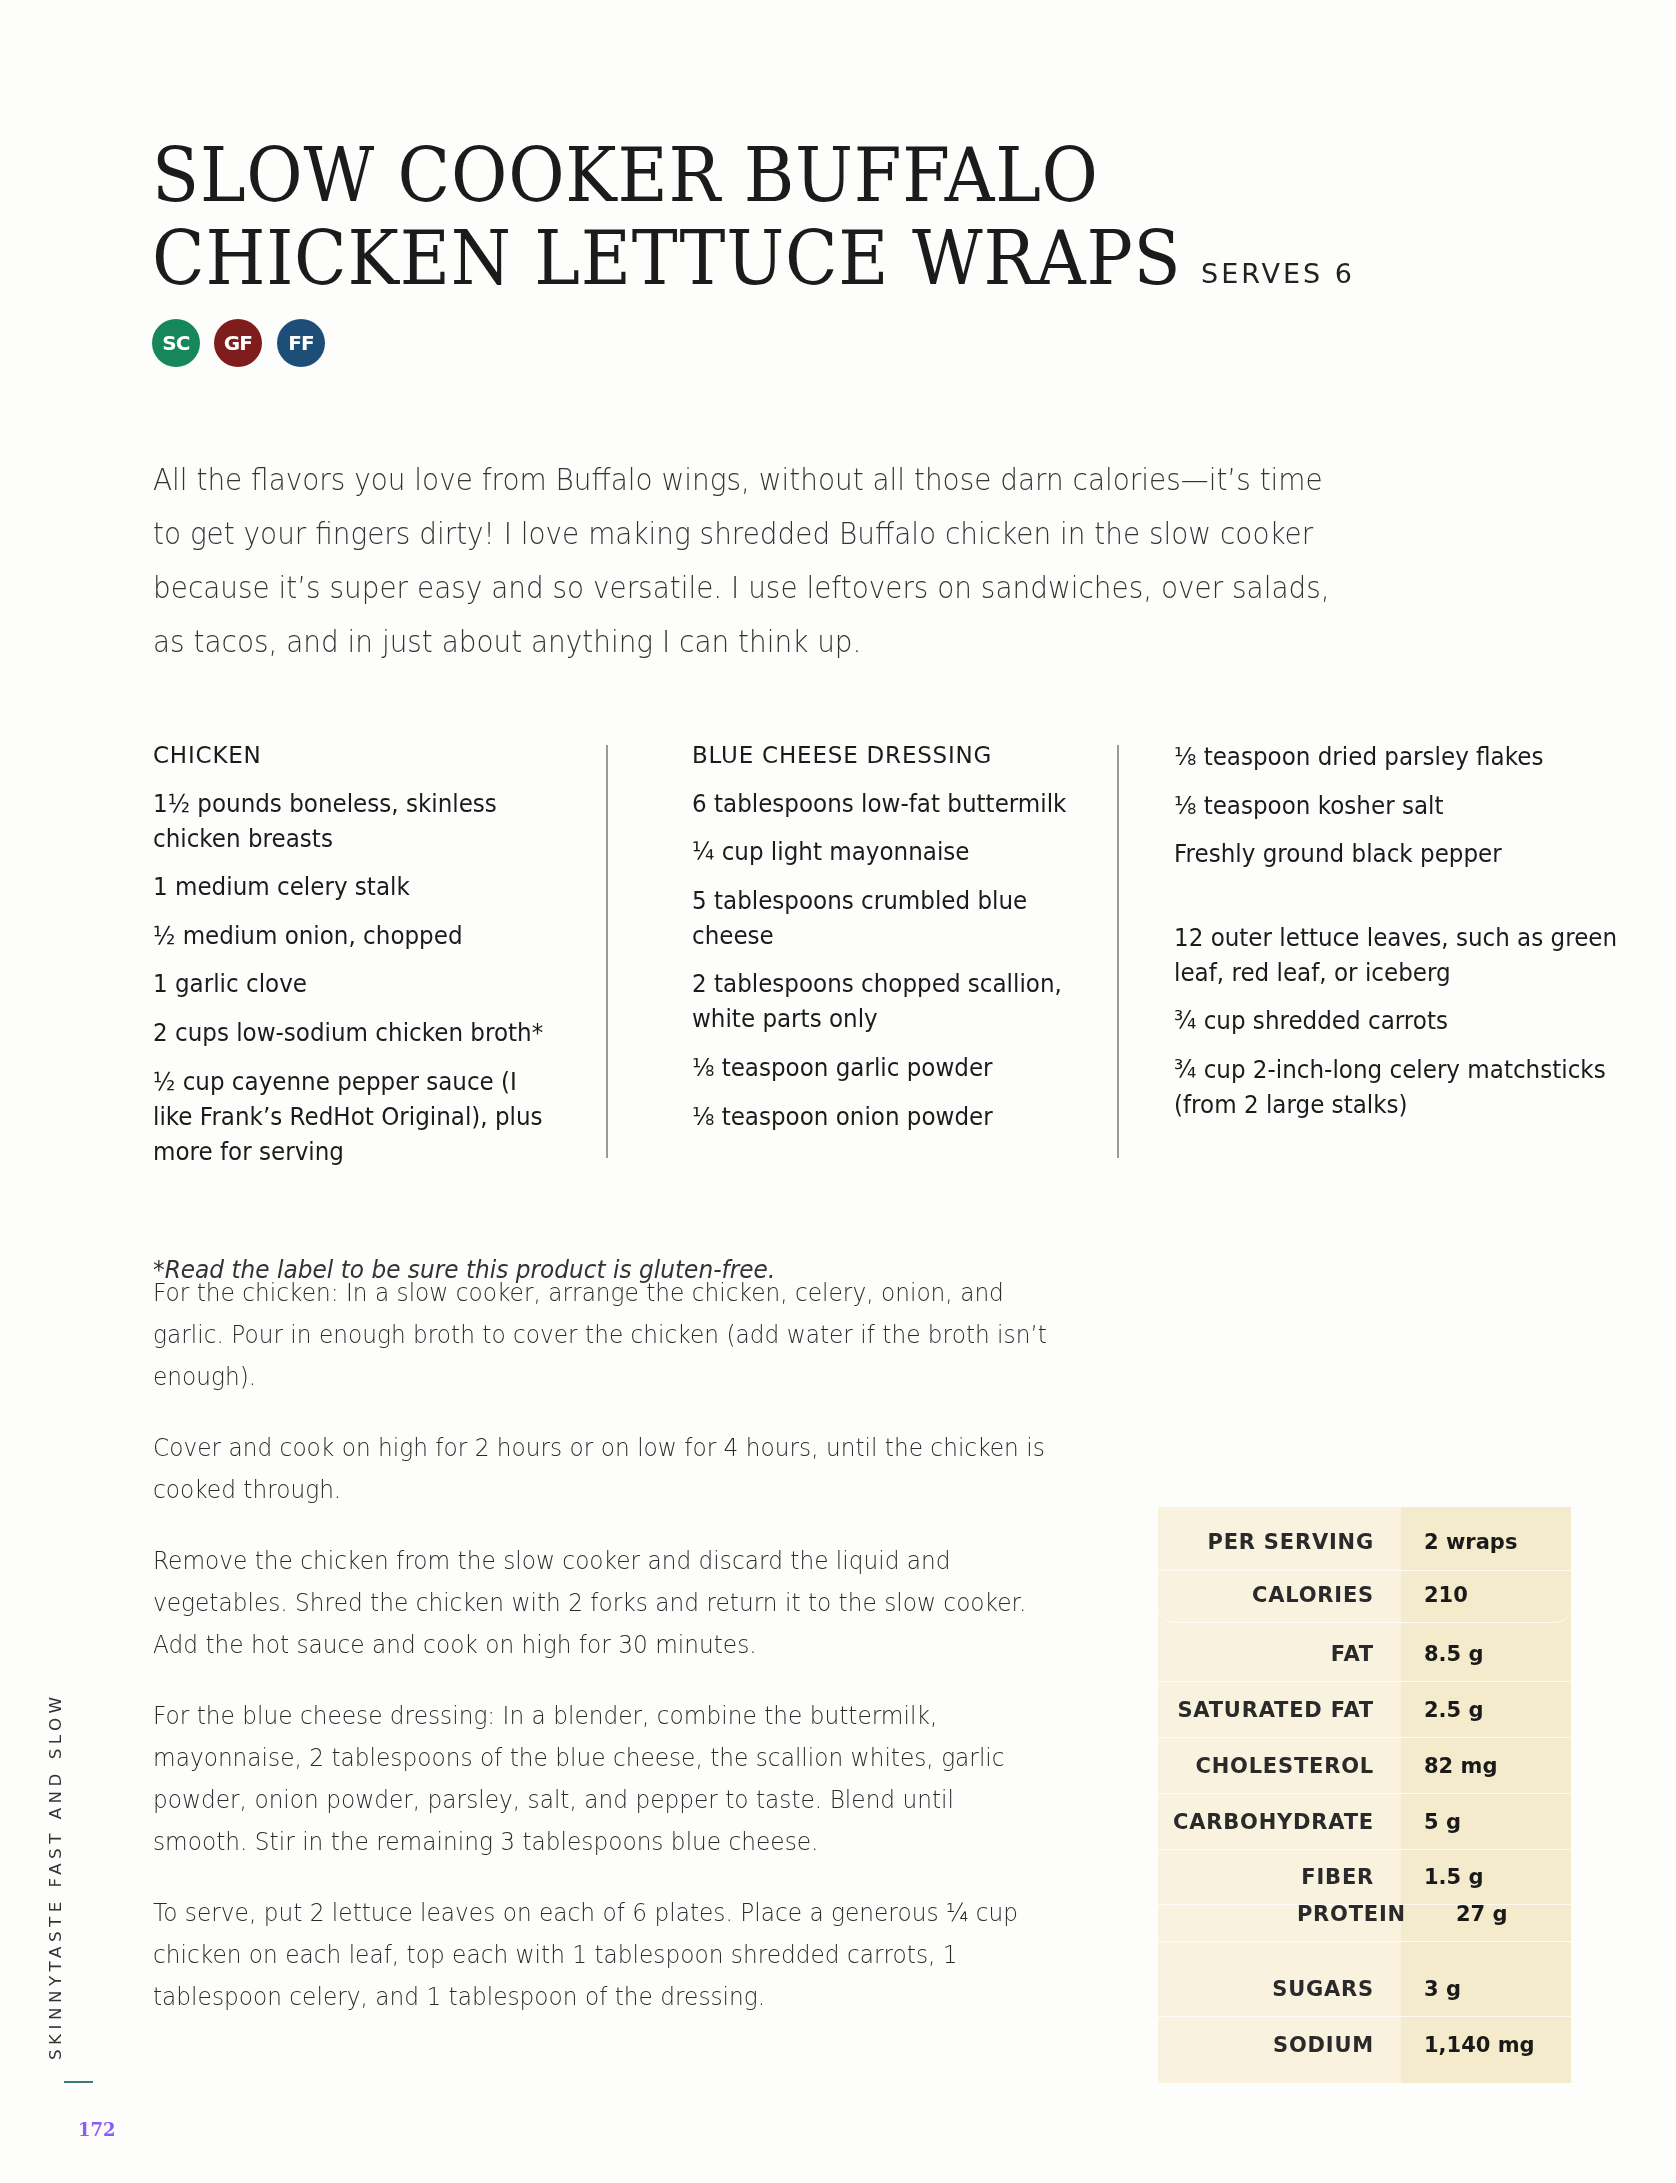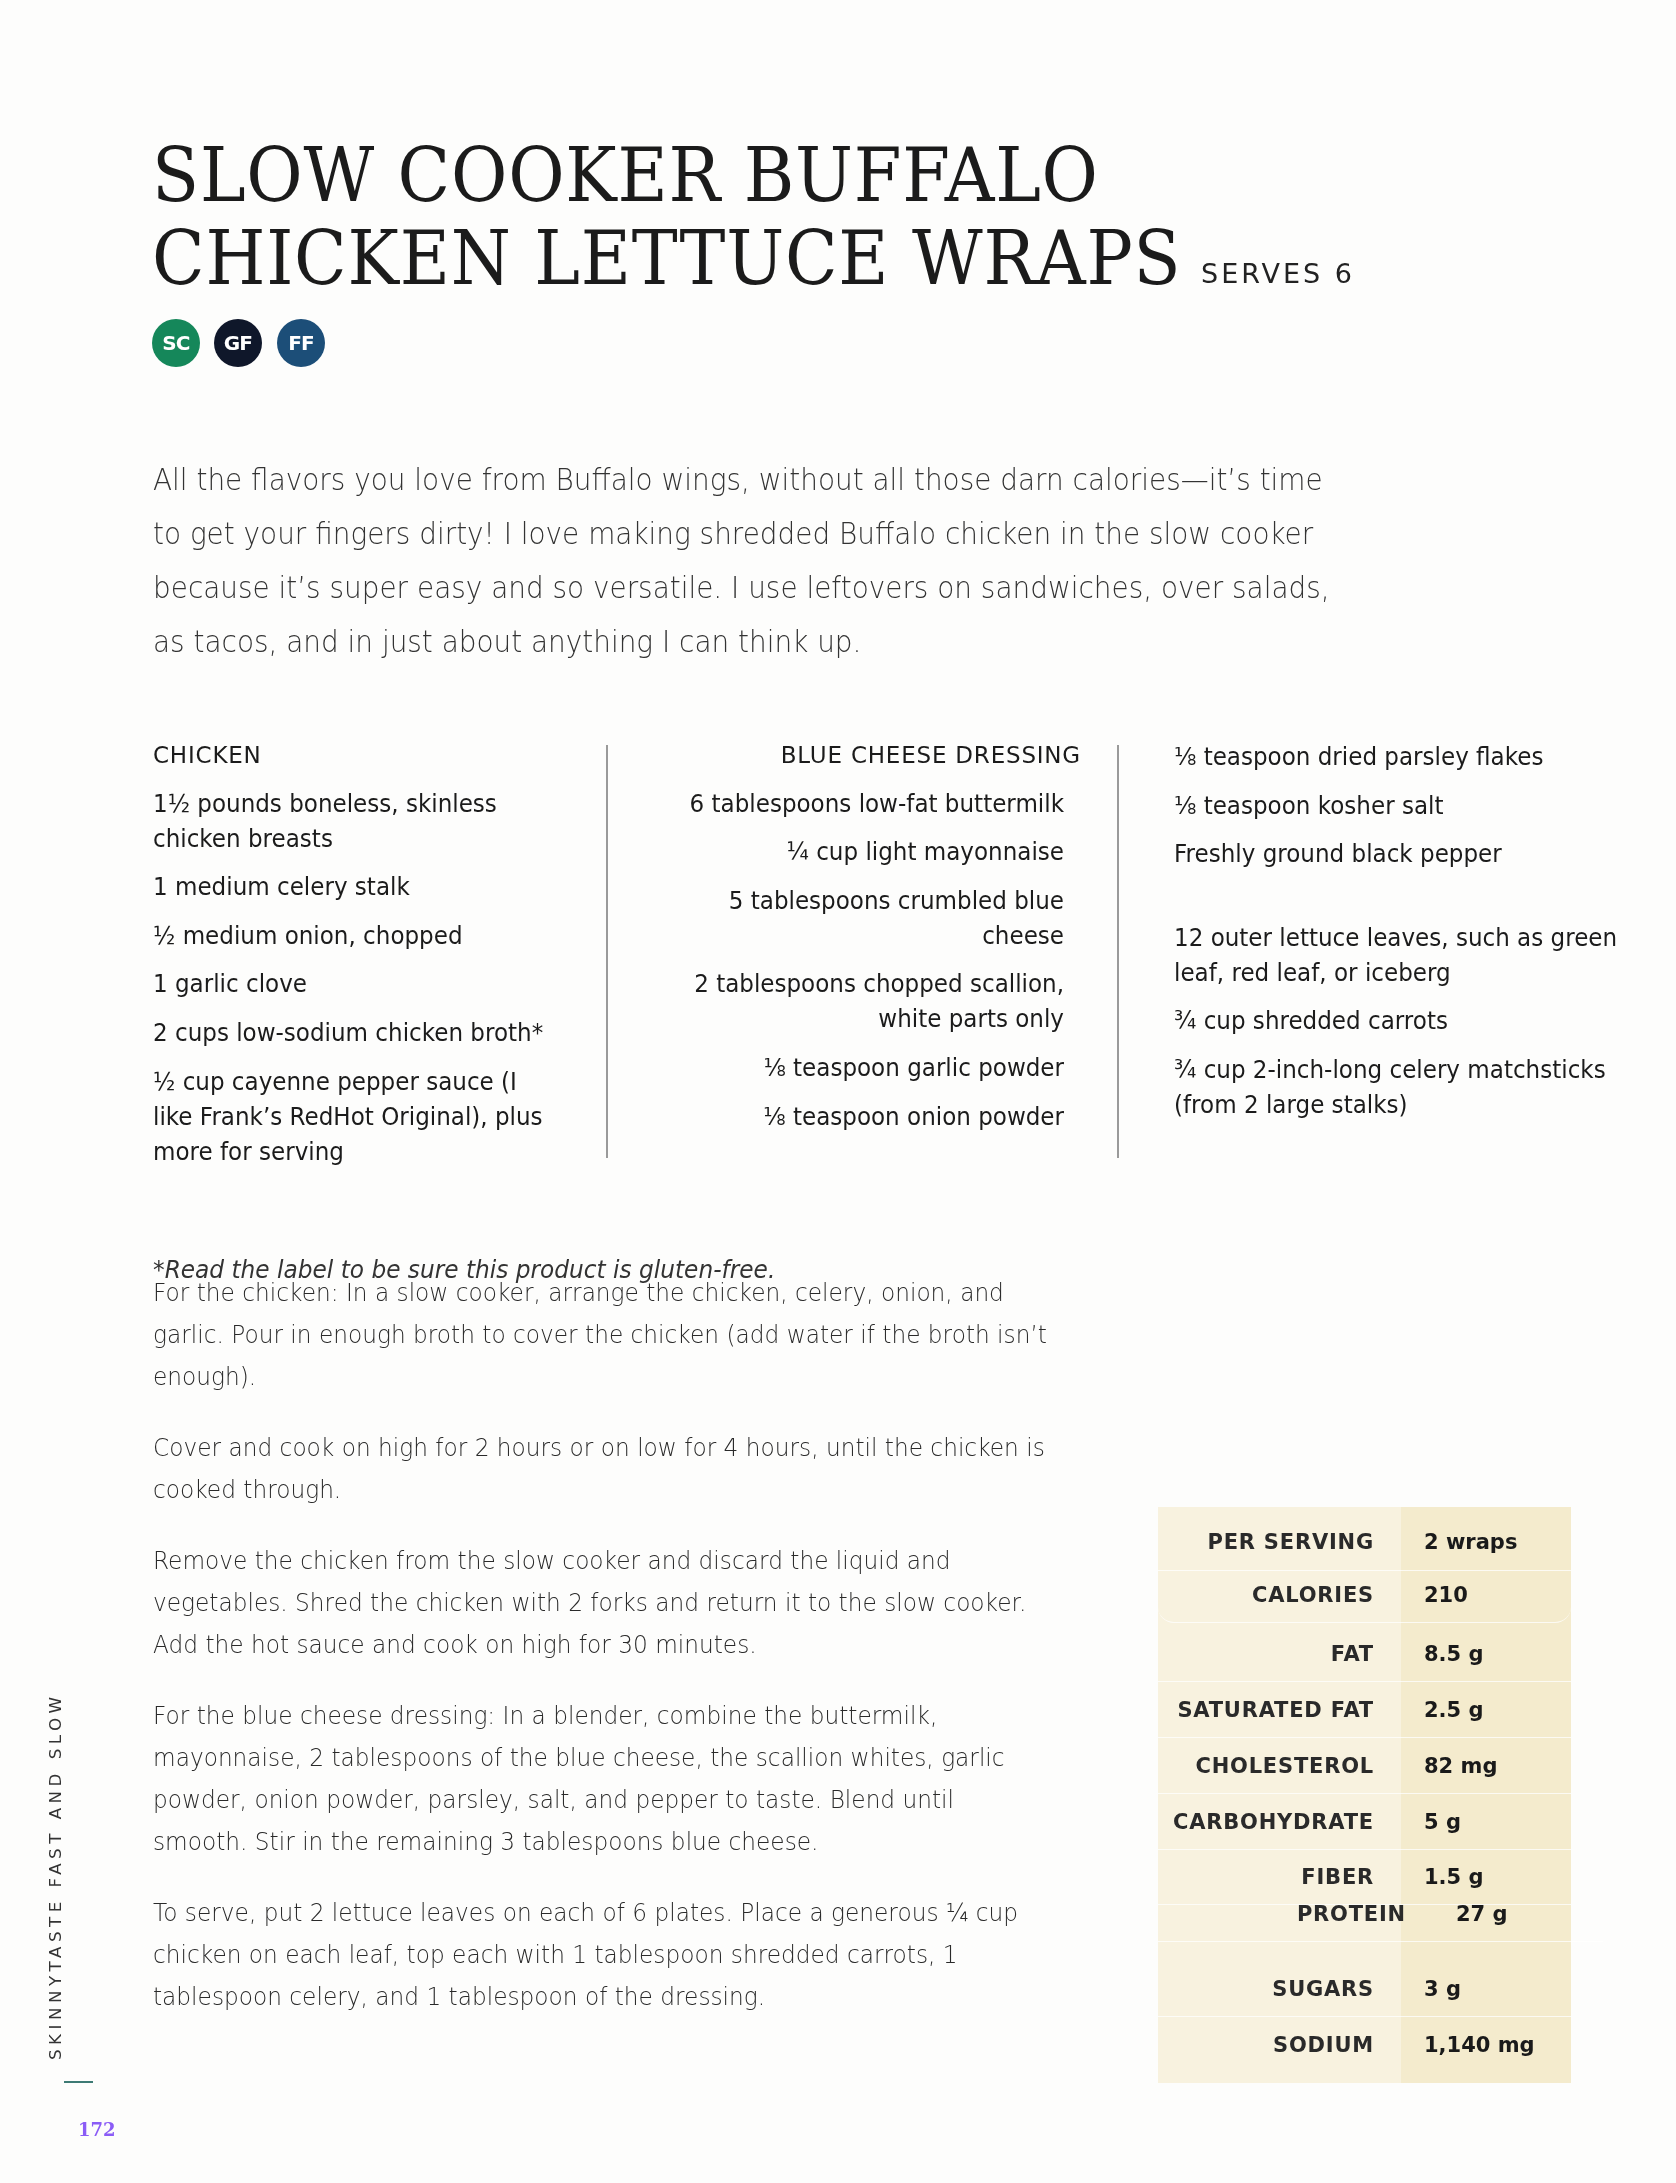--- a/index.html
+++ b/index.html
@@ -37,21 +37,21 @@
   .intro {
     position: absolute; left: 153px; top: 453px; width: 1289px;
     font-family: "DejaVu Sans", sans-serif; font-weight: 200;
     font-size: 30px; line-height: 54px; color: #333;
     transform: scaleX(0.93); transform-origin: left top;
   }
 
   
   .col { position: absolute; top: 740px; width: 425px; }
   #col-1 { left: 153px; }
-  #col-2 { left: 656px; text-align: right; }
+  #col-2 { left: 692px; }
   #col-3 { left: 1174px; width: 470px; }
   .col-heading {
     font-family: "DejaVu Sans", sans-serif; font-size: 23px; letter-spacing: 0.8px;
     color: #1b1b1b; margin: 0 0 16.7px 0; line-height: 30px;
   }
   .ing {
     font-family: "DejaVu Sans", sans-serif; font-size: 24px; line-height: 35px;
     color: #1b1b1b; margin: 0 0 13.6px 0;
     transform: scaleX(0.96); transform-origin: left top;
   }
@@ -112,21 +112,21 @@
 </head>
 <body>
 
 <h1 class="title-line" id="title-1" style="margin:0">SLOW COOKER BUFFALO</h1>
 <h1 class="title-line" id="title-2" style="margin:0">CHICKEN LETTUCE WRAPS</h1>
 <div class="serves">SERVES 6</div>
 
 <div class="badge" style="left: 152px; background: rgb(21, 135, 90);">
     <span>SC</span>
   </div>
-<div class="badge" style="left: 214px; background: #0f172a;">
+<div class="badge" style="left: 214px; background: #7f1d1d;">
     <span>GF</span>
   </div>
 <div class="badge" style="left: 277px; background: rgb(28, 78, 120);">
     <span>FF</span>
   </div>
 
 <p class="intro" style="margin:0">All the flavors you love from Buffalo wings, without all those darn calories—it’s time to get your fingers dirty! I love making shredded Buffalo chicken in the slow cooker because it’s super easy and so versatile. I use leftovers on sandwiches, over salads, as tacos, and in just about anything I can think up.</p>
 
 <div class="col" id="col-1">
   <div class="col-heading">CHICKEN</div>

